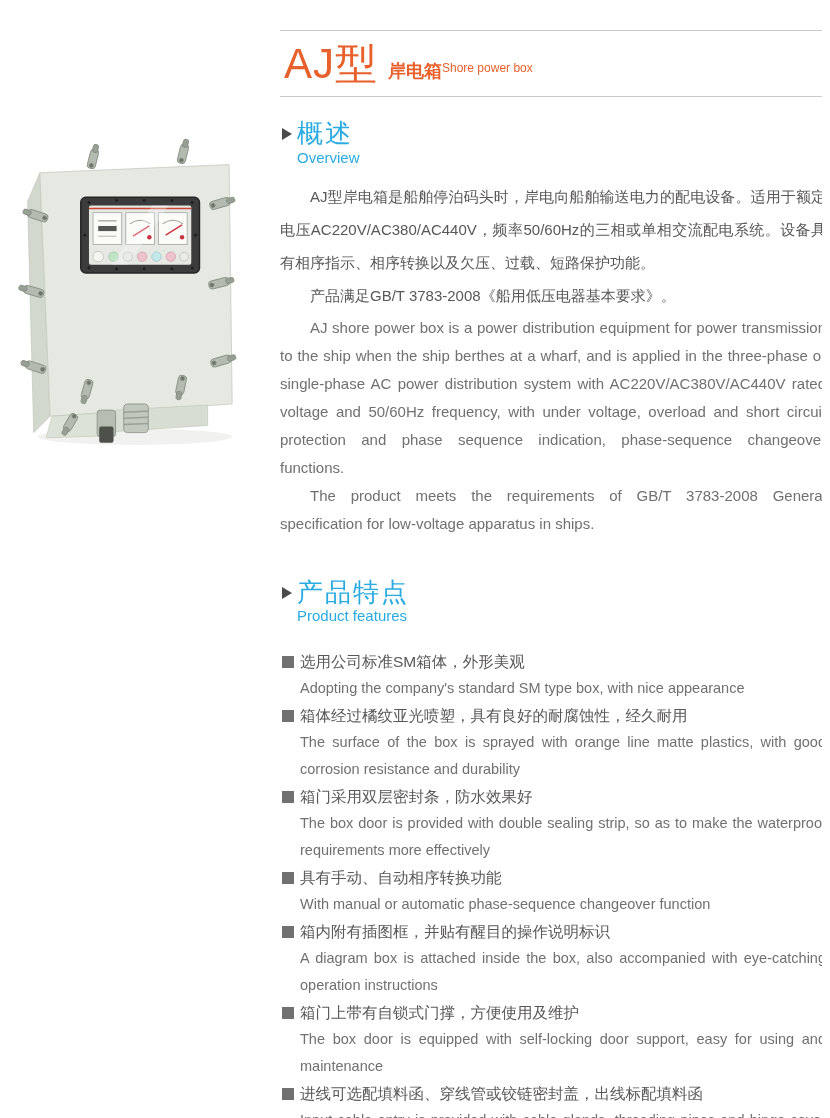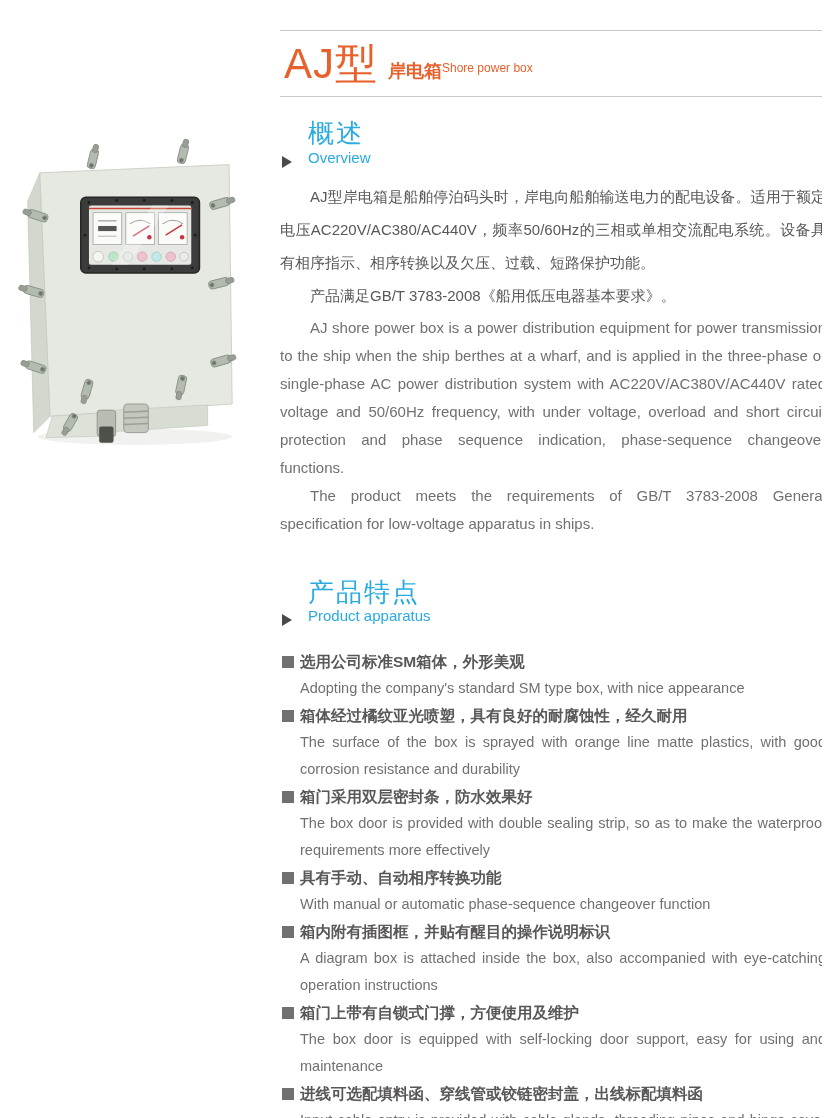--- a/index.html
+++ b/index.html
@@ -18,21 +18,21 @@
   .right-col { position:absolute; left:272px; top:0; width:546px; }
   .rule { border:none; border-top:1px solid #c9caca; height:0; }
   .rule-top { margin-top:30px; }
 
   .title-row { display:flex; align-items:flex-end; gap:10px; padding:13px 0 12px 4px; }
   .title-model { font-size:42px; line-height:0.95; color:#e8612c; letter-spacing:1px; }
   .title-sub { display:flex; padding-bottom:2px; }
   .title-sub-cn { font-size:18px; font-weight:bold; color:#e8612c; line-height:1.15; }
   .title-sub-en { font-size:12px; color:#e8612c; line-height:1.2; }
 
-  .section-header { display:flex; gap:16px; margin:22px 0 0 2px;align-items:flex-end; }
+  .section-header { display:flex; gap:5px; margin:22px 0 0 2px; }
   .marker {
     width:0; height:0; flex:none; margin-top:9px;
     border-left:10px solid #4a4a4a;
     border-top:6px solid transparent;
     border-bottom:6px solid transparent;
   }
   .header-text { display:flex; flex-direction:column; }
   .h-cn { font-size:26px; color:#29abe2; line-height:1.15; letter-spacing:2px; }
   .h-en { font-size:15px; color:#29abe2; line-height:1.25; }
 
@@ -44,21 +44,21 @@
   .en-para {
     font-size:15px; color:#717071; line-height:28px;
     text-align:justify; text-indent:2em;
   }
   .en-block { margin-top:2px; }
 
   .features-header { margin-top:40px; }
   .features-list { margin-top:22px; }
   .f-cn {
     display:flex; align-items:flex-start;
-    font-size:15.5px; color:#595757; line-height:27px;font-weight:bold;
+    font-size:15.5px; color:#595757; line-height:27px;
   }
   .f-bullet { width:12px; height:12px; background:#717071; flex:none; margin:8px 6px 0 2px; }
   .f-en {
     font-size:14.5px; color:#717071; line-height:27px;
     text-align:justify; padding-left:20px;
   }
 </style>
 </head>
 <body>
 
@@ -215,21 +215,21 @@
 
     <div class="en-block">
       <p class="en-para">AJ shore power box is a power distribution equipment for power transmission to the ship when the ship berthes at a wharf, and is applied in the three-phase or single-phase AC power distribution system with AC220V/AC380V/AC440V rated voltage and 50/60Hz frequency, with under voltage, overload and short circuit protection and phase sequence indication, phase-sequence changeover functions.</p>
       <p class="en-para">The product meets the requirements of GB/T 3783-2008 General specification for low-voltage apparatus in ships.</p>
     </div>
 
     <div class="section-header features-header">
       <span class="marker"></span>
       <span class="header-text">
         <span class="h-cn">产品特点</span>
-        <span class="h-en">Product apparatus</span>
+        <span class="h-en">Product features</span>
       </span>
     </div>
 
     <div class="features-list">
 
       <div class="feature">
         <div class="f-cn">
           <span class="f-bullet"></span>
           <span>选用公司标准SM箱体，外形美观</span>
         </div>

